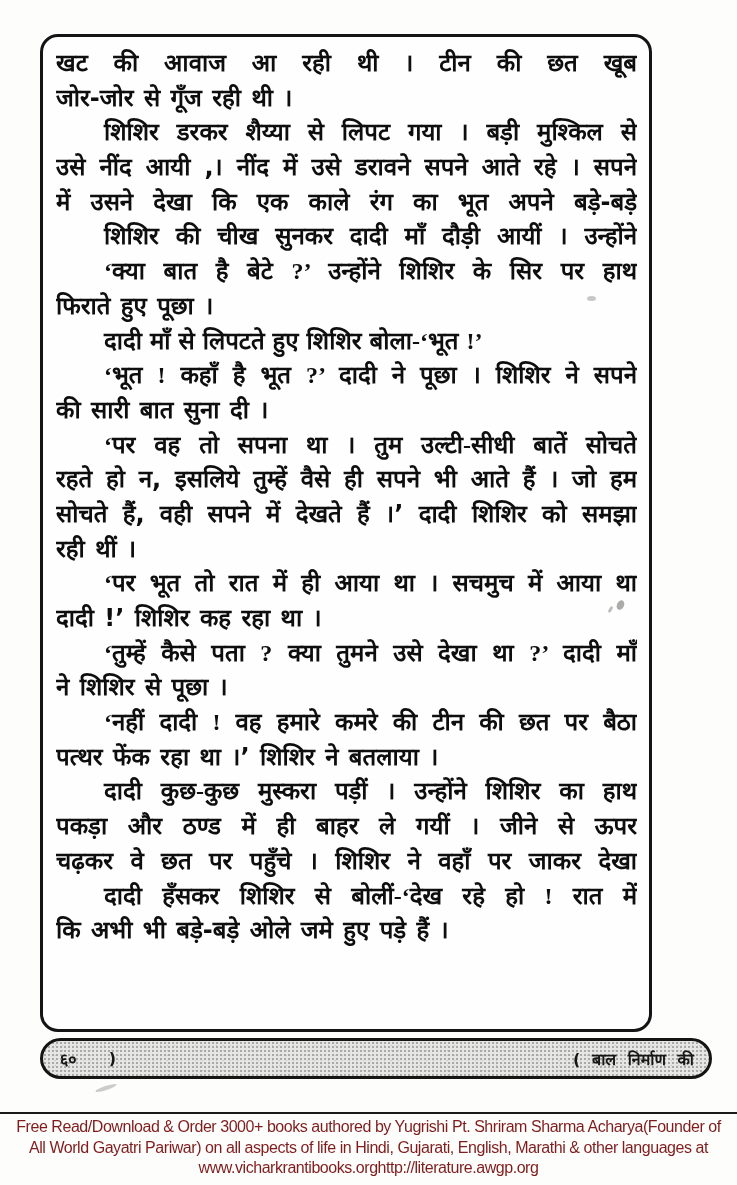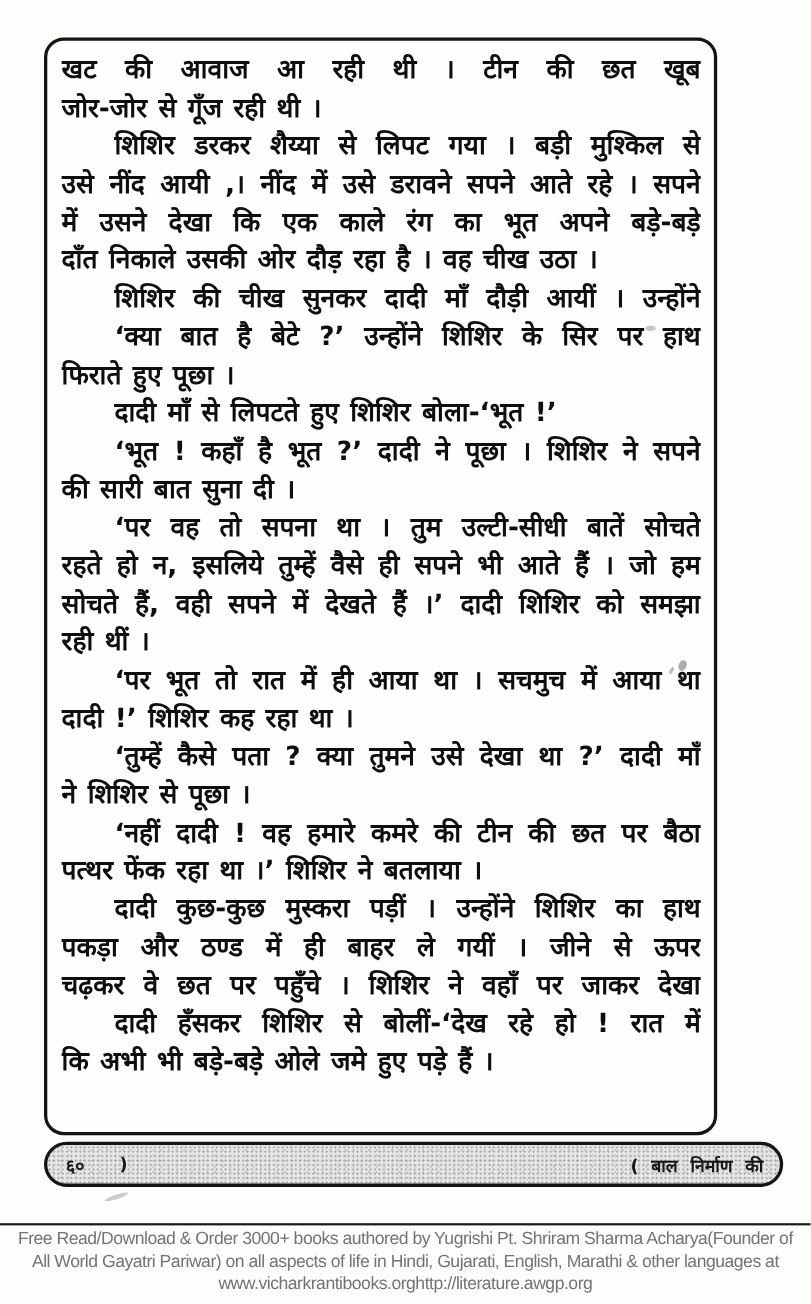--- a/index.html
+++ b/index.html
@@ -30,21 +30,21 @@
     font-size: 24px;
     color: #0e0e0e;
     height: 34.7px;
     line-height: 34.7px;
     text-align: justify;
     -moz-text-align-last: justify;
     text-align-last: justify;
     overflow: hidden;
     word-spacing: 2px;
   }
-  .line.indent { padding-left: 48px; }
+  .line.indent { padding-left: 48px; font-family: Liberation Serif, serif; }
   .line.end { -moz-text-align-last: left; text-align-last: left; }
 
   
   .footer-pill {
     position: absolute;
     left: 40px; top: 1038px;
     width: 672px; height: 41px;
     box-sizing: border-box;
     border: 3px solid #141414;
     border-radius: 21px;
@@ -72,21 +72,21 @@
     background: #1a1a1a;
   }
   .promo {
     position: absolute;
     left: 0; top: 1117px; width: 737px;
     text-align: center;
     font-family: "Liberation Sans", sans-serif;
     font-size: 16px;
     line-height: 20.5px;
     letter-spacing: -0.45px;
-    color: #737373;
+    color: #7f1d1d;
   }
   .promo .urls {
     display: flex;
     justify-content: center;
   }
 
   
   .speckle { position: absolute; background: #8f8f8c; border-radius: 50%; }
   .sp1 { left: 617px; top: 600px; width: 7px; height: 10px; transform: rotate(25deg); opacity: .75; }
   .sp2 { left: 609px; top: 606px; width: 3px; height: 7px; transform: rotate(30deg); opacity: .6; }
@@ -98,21 +98,20 @@
 
 <div class="page">
 
   <div class="text-panel">
 
   <div class="line">खट की आवाज आ रही थी ।  टीन की छत खूब</div>
       <div class="line end">जोर-जोर से गूँज रही थी ।</div>
       <div class="line indent">शिशिर डरकर शैय्या से लिपट गया । बड़ी मुश्किल से</div>
       <div class="line">उसे नींद आयी ,। नींद में उसे डरावने सपने आते रहे । सपने</div>
       <div class="line">में उसने देखा कि एक काले रंग का भूत अपने  बड़े-बड़े</div>
-      <div class="line end">दाँत निकाले उसकी ओर दौड़ रहा है । वह चीख उठा ।</div>
       <div class="line indent">शिशिर की चीख सुनकर दादी माँ दौड़ी आयीं । उन्होंने</div>
       <div class="line indent">‘क्या बात है बेटे ?’ उन्होंने शिशिर के सिर पर हाथ</div>
       <div class="line end">फिराते हुए पूछा ।</div>
       <div class="line indent end">दादी माँ से लिपटते हुए शिशिर बोला-‘भूत !’</div>
       <div class="line indent">‘भूत ! कहाँ है भूत ?’ दादी ने पूछा । शिशिर ने सपने</div>
       <div class="line end">की सारी बात सुना दी ।</div>
       <div class="line indent">‘पर वह तो सपना था । तुम उल्टी-सीधी बातें सोचते</div>
       <div class="line">रहते हो न, इसलिये तुम्हें वैसे ही सपने भी आते हैं । जो हम</div>
       <div class="line">सोचते हैं, वही सपने में देखते हैं ।’ दादी शिशिर को समझा</div>
       <div class="line end">रही थीं ।</div>

